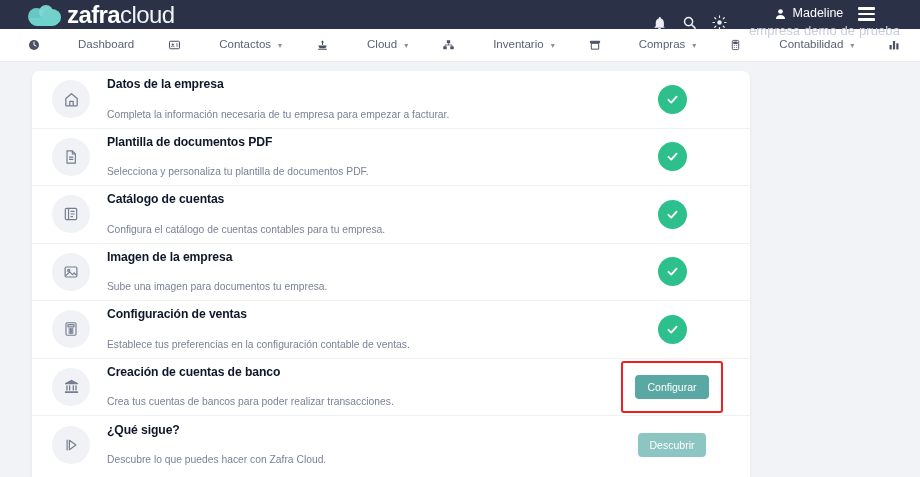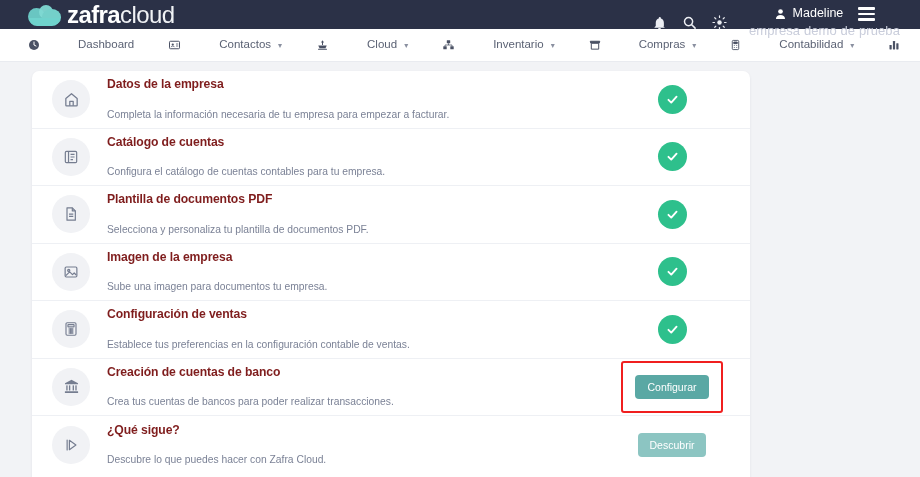--- a/index.html
+++ b/index.html
@@ -76,21 +76,21 @@
     padding: 0 0 0 20px; border-bottom: 1px solid #eef0f4;
     position: relative;
   }
   .row:last-child { border-bottom: none; }
   .avatar {
     width: 38px; height: 38px; min-width:38px; border-radius: 50%;
     background: #f1f2f5; display: flex; align-items: center; justify-content: center;
     color: #757d90; margin-right: 17px;
   }
   .texts { flex: 1; min-width: 0; }
-  .r-title { font-size: 12.2px; font-weight: 700; color: #7f1d1d; line-height: 1.25; letter-spacing:-.1px;}
+  .r-title { font-size: 12.2px; font-weight: 700; color: #0f172a; line-height: 1.25; letter-spacing:-.1px;}
   .r-desc { font-size: 10.3px; color: #7b8296; margin-top: 15px; line-height: 1.3;}
   .r-action { width: 120px; display: flex; align-items: center; justify-content: center; margin-right: 18px;}
 
   .check {
     width: 29px; height: 29px; border-radius: 50%;
     background: #2ec08c; display: flex; align-items: center; justify-content: center;
   }
   .btn {
     border: none; border-radius: 4px; color: #ffffff;
     font-size: 10.5px; font-family: "Liberation Sans", sans-serif;
@@ -274,53 +274,53 @@
         <div class="check">
           <svg width="15" height="15" viewBox="0 0 24 24" fill="none" stroke="#ffffff" stroke-width="3" stroke-linecap="round" stroke-linejoin="round">
               <polyline points="5.5,12.5 10,17 18.5,7.5"></polyline>
             </svg>
         </div>
       </div>
     </div>
 
     <div class="row">
       <div class="avatar">
+        <svg width="16" height="16" viewBox="0 0 24 24" fill="none" stroke="currentColor" stroke-width="1.8" stroke-linejoin="round">
+            <path d="M6 2.8h8l4.5 4.5v13.9H6z"></path>
+            <path d="M14 2.8v4.6h4.5"></path>
+            <line x1="9" y1="12.2" x2="15.4" y2="12.2"></line>
+            <line x1="9" y1="15.6" x2="15.4" y2="15.6"></line>
+          </svg>
+      </div>
+      <div class="texts">
+        <div class="r-title">Plantilla de documentos PDF</div>
+        <div class="r-desc">Selecciona y personaliza tu plantilla de documentos PDF.</div>
+      </div>
+      <div class="r-action">
+        <div class="check">
+          <svg width="15" height="15" viewBox="0 0 24 24" fill="none" stroke="#ffffff" stroke-width="3" stroke-linecap="round" stroke-linejoin="round">
+              <polyline points="5.5,12.5 10,17 18.5,7.5"></polyline>
+            </svg>
+        </div>
+      </div>
+    </div>
+
+    <div class="row">
+      <div class="avatar">
         <svg width="16" height="16" viewBox="0 0 24 24" fill="none" stroke="currentColor" stroke-width="1.8">
             <rect x="3.5" y="3.5" width="17" height="17" rx="1.8"></rect>
             <line x1="8.3" y1="3.5" x2="8.3" y2="20.5"></line>
             <line x1="11.3" y1="8" x2="17.3" y2="8"></line>
             <line x1="11.3" y1="12" x2="17.3" y2="12"></line>
             <line x1="11.3" y1="16" x2="15" y2="16"></line>
           </svg>
       </div>
       <div class="texts">
         <div class="r-title">Catálogo de cuentas</div>
         <div class="r-desc">Configura el catálogo de cuentas contables para tu empresa.</div>
-      </div>
-      <div class="r-action">
-        <div class="check">
-          <svg width="15" height="15" viewBox="0 0 24 24" fill="none" stroke="#ffffff" stroke-width="3" stroke-linecap="round" stroke-linejoin="round">
-              <polyline points="5.5,12.5 10,17 18.5,7.5"></polyline>
-            </svg>
-        </div>
-      </div>
-    </div>
-
-    <div class="row">
-      <div class="avatar">
-        <svg width="16" height="16" viewBox="0 0 24 24" fill="none" stroke="currentColor" stroke-width="1.8" stroke-linejoin="round">
-            <path d="M6 2.8h8l4.5 4.5v13.9H6z"></path>
-            <path d="M14 2.8v4.6h4.5"></path>
-            <line x1="9" y1="12.2" x2="15.4" y2="12.2"></line>
-            <line x1="9" y1="15.6" x2="15.4" y2="15.6"></line>
-          </svg>
-      </div>
-      <div class="texts">
-        <div class="r-title">Plantilla de documentos PDF</div>
-        <div class="r-desc">Selecciona y personaliza tu plantilla de documentos PDF.</div>
       </div>
       <div class="r-action">
         <div class="check">
           <svg width="15" height="15" viewBox="0 0 24 24" fill="none" stroke="#ffffff" stroke-width="3" stroke-linecap="round" stroke-linejoin="round">
               <polyline points="5.5,12.5 10,17 18.5,7.5"></polyline>
             </svg>
         </div>
       </div>
     </div>
 

